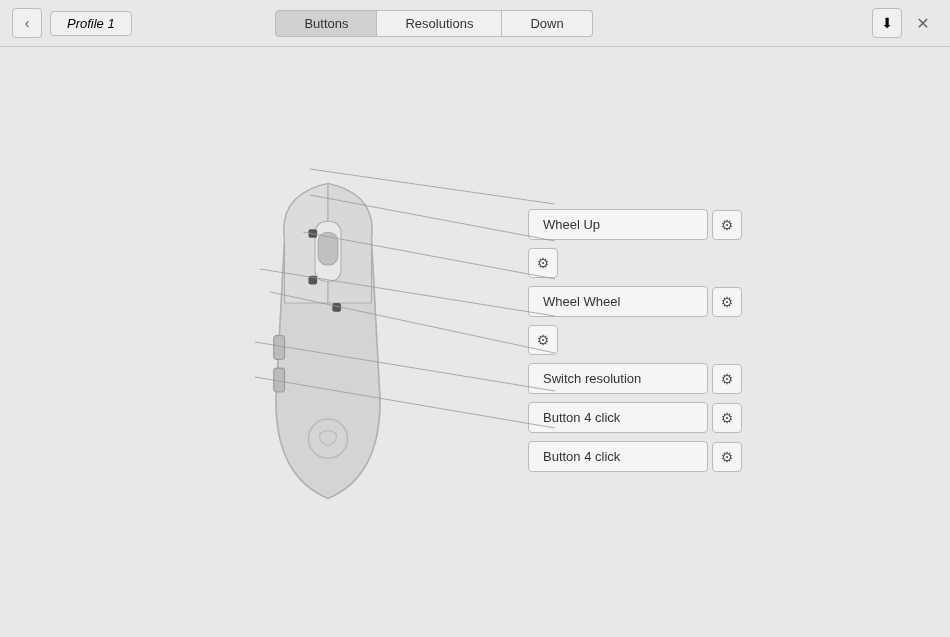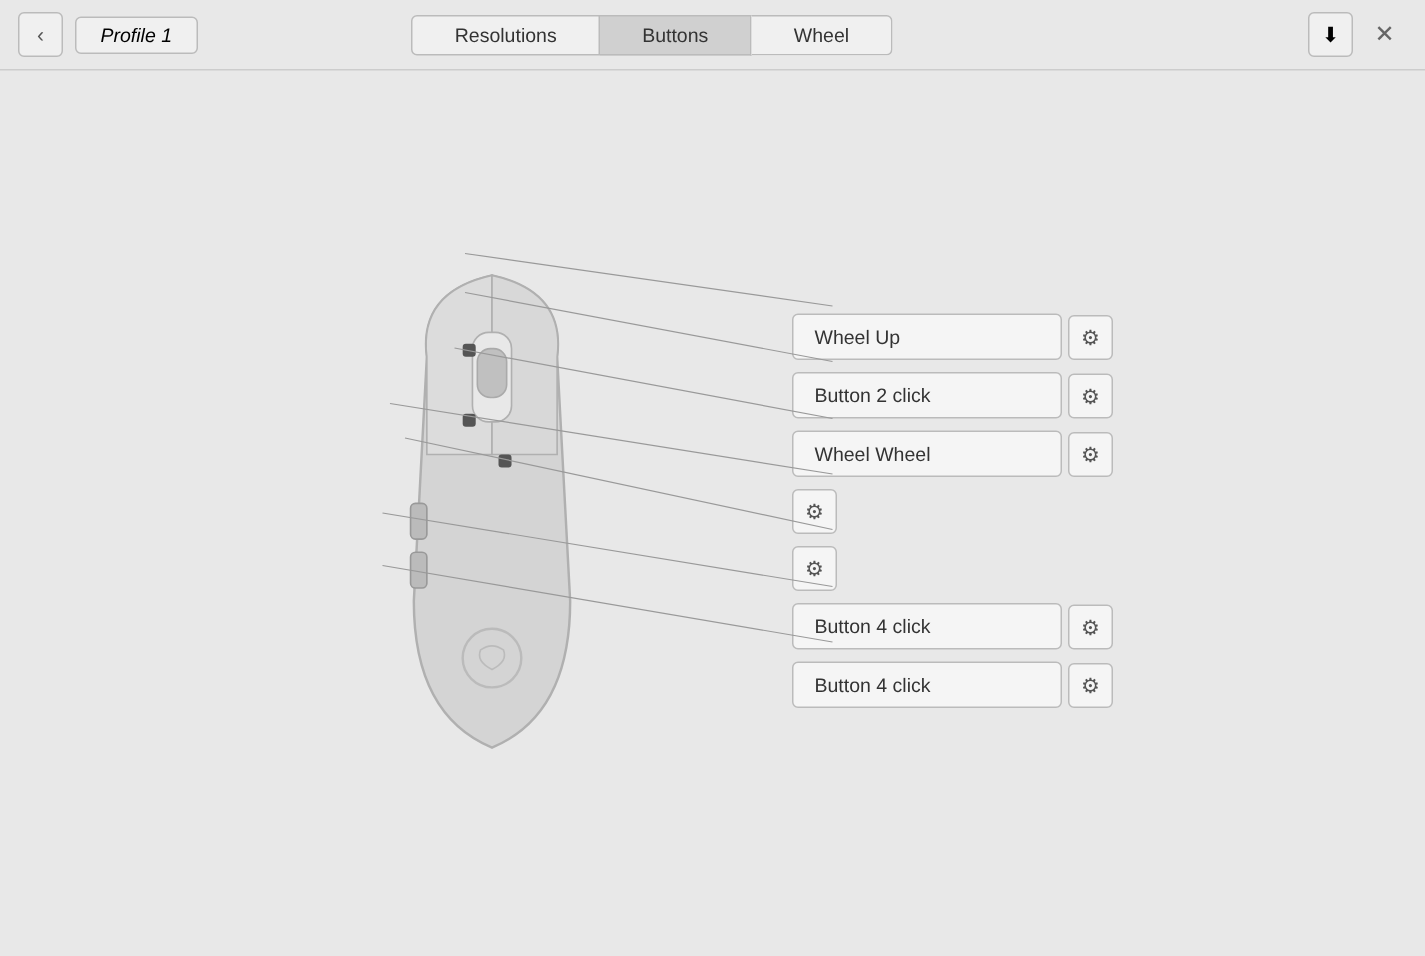--- a/index.html
+++ b/index.html
@@ -187,23 +187,23 @@
     }
   </style>
 </head>
 <body>
 
 <div class="topbar">
   <button class="back-btn">‹</button>
   <button class="profile-btn">Profile 1</button>
 
   <div class="tabs">
+    <button class="tab active">Buttons</button>
     <button class="tab">Resolutions</button>
-    <button class="tab active">Buttons</button>
-    <button class="tab">Wheel</button>
+    <button class="tab">Down</button>
   </div>
 
   <div class="topbar-right">
     <button class="icon-btn">
       <span>⬇</span>
     </button>
     <button class="close-btn">
       <span>✕</span>
     </button>
   </div>
@@ -259,40 +259,40 @@
   <div class="button-panel">
 
     <div class="button-row">
       <button class="action-btn">Wheel Up</button>
       <button class="gear-btn">
         <span>⚙</span>
       </button>
     </div>
 
     <div class="button-row">
-      <button class="action-btn">Button 2 click</button>
       <button class="gear-btn">
         <span>⚙</span>
       </button>
     </div>
 
     <div class="button-row">
       <button class="action-btn">Wheel Wheel</button>
       <button class="gear-btn">
         <span>⚙</span>
       </button>
     </div>
 
     <div class="button-row">
       <button class="gear-btn">
         <span>⚙</span>
       </button>
     </div>
 
     <div class="button-row">
+      <button class="action-btn">Switch resolution</button>
       <button class="gear-btn">
         <span>⚙</span>
       </button>
     </div>
 
     <div class="button-row">
       <button class="action-btn">Button 4 click</button>
       <button class="gear-btn">
         <span>⚙</span>
       </button>

